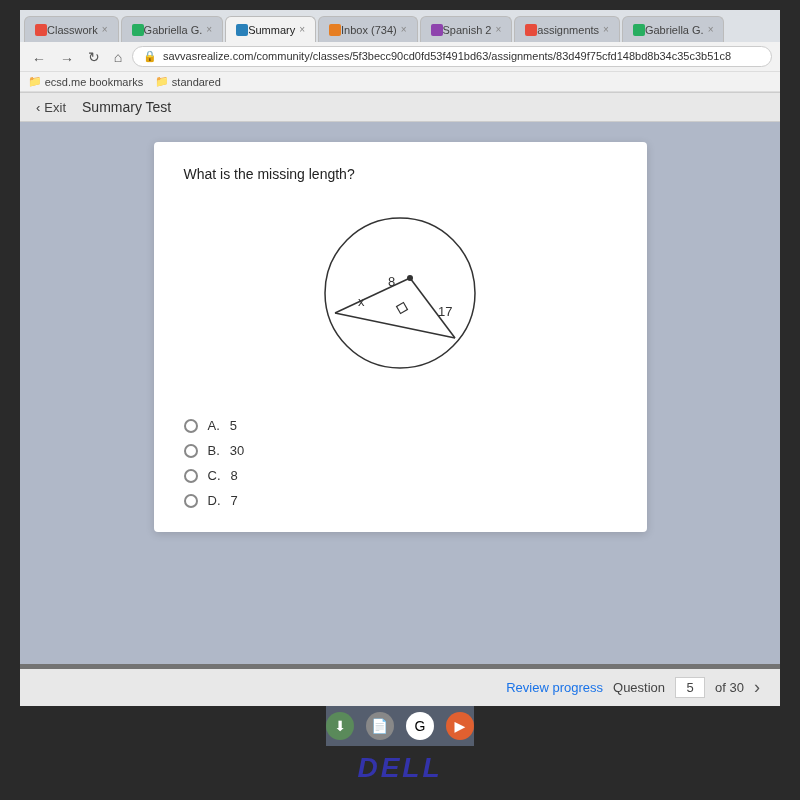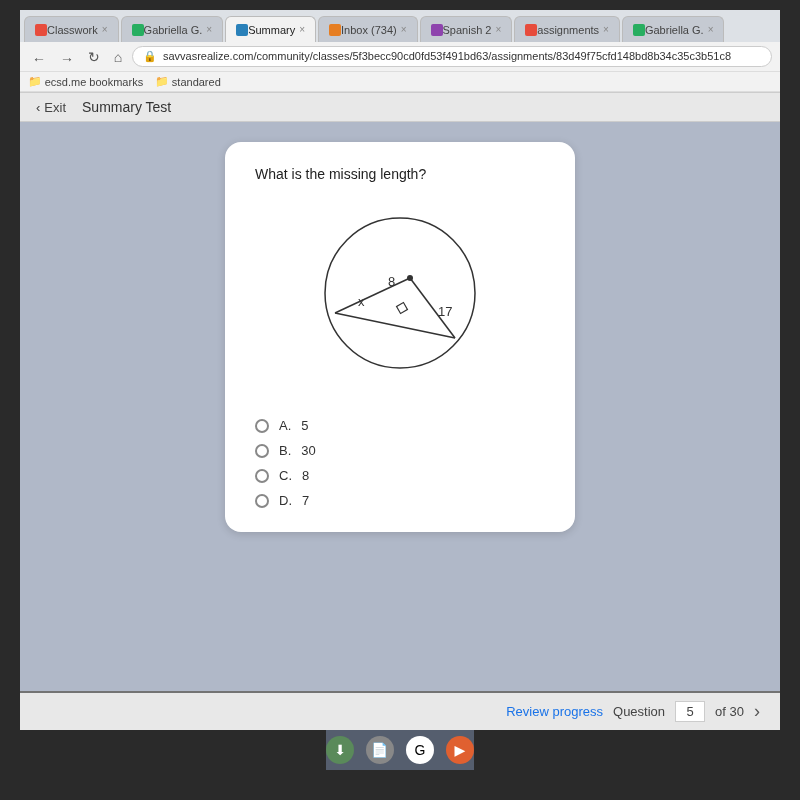--- a/index.html
+++ b/index.html
@@ -177,23 +177,23 @@
       display: flex;
       flex-direction: column;
       align-items: center;
       justify-content: flex-start;
       padding: 20px;
       background: #b0b8c8;
     }
 
     .question-card {
       background: white;
-      border-radius: 16px;
+      border-radius: 4px;
       padding: 24px 30px;
-      width: 350px;
+      width: 493px;
       box-shadow: 0 2px 8px rgba(0,0,0,0.15);
     }
 
     .question-text {
       font-size: 14px;
       color: #222;
       margin-bottom: 16px;
     }
 
     
@@ -229,21 +229,21 @@
       height: 14px;
       border-radius: 50%;
       border: 2px solid #888;
       flex-shrink: 0;
       background: white;
     }
 
     
     .bottom-bar {
       background: #e8e8e8;
-      border-top: 2px solid #737373;
+      border-top: 5px solid #737373;
       padding: 8px 20px;
       display: flex;
       align-items: center;
       justify-content: flex-end;
       gap: 10px;
       font-size: 13px;
       color: #444;
     }
 
     .question-num-box {
@@ -453,13 +453,14 @@
       <span style="color:white;font-size:14px;">📄</span>
     </div>
     <div class="taskbar-icon google">
       <span style="font-size:14px;">G</span>
     </div>
     <div class="taskbar-icon play">
       <span style="color:white;font-size:14px;">▶</span>
     </div>
   </div>
 
+  <div class="dell-brand">DELL</div>
 </div>
 
 </body></html>

